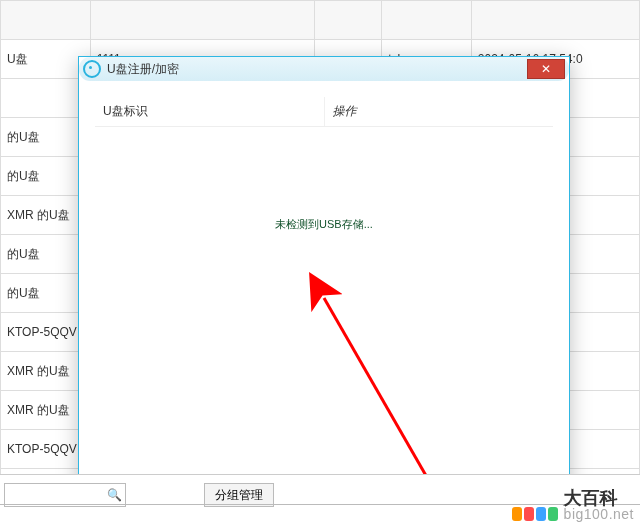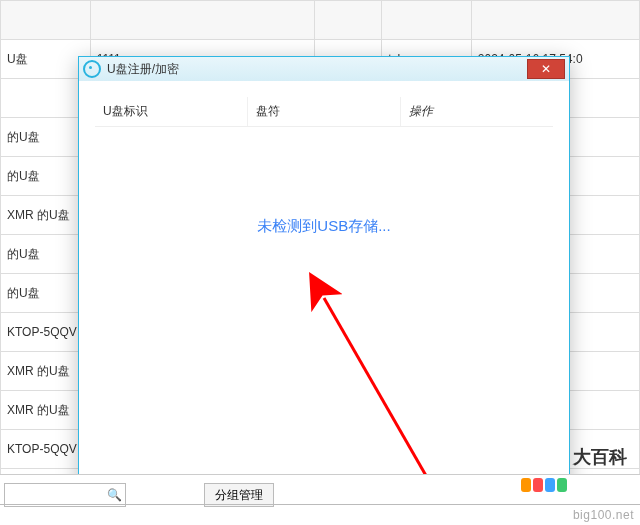--- a/index.html
+++ b/index.html
@@ -6,39 +6,39 @@
   .bg-table { position: absolute; left: 0; top: 0; width: 640px; }
   .bg-table table { border-collapse: collapse; width: 100%; table-layout: fixed; }
   .bg-table td { border: 1px solid #ddd; height: 30px; padding: 4px 6px; background: #fff; white-space: nowrap; overflow: hidden; text-overflow: clip; }
   .bg-table tr.header td { background: #f7f7f7; font-weight: normal; }
   .toolbar { position: absolute; left: 0; top: 474px; width: 640px; height: 50px; background: #fff; border-top: 1px solid #ccc; }
   .toolbar .search-box { position: absolute; left: 4px; top: 8px; width: 120px; height: 22px; border: 1px solid #bbb; background: #fff; display: flex; align-items: center; }
   .toolbar .search-box input { border: 0; width: 96px; height: 20px; font-size: 12px; padding: 0 2px; outline: none; }
   .toolbar .search-box .mag { width: 20px; text-align: center; color: #888; }
   .toolbar button { position: absolute; top: 8px; height: 24px; border: 1px solid #bbb; background: #f4f4f4; font-size: 12px; padding: 0 10px; cursor: pointer; }
   .modal-window { position: absolute; left: 78px; top: 56px; width: 490px; background: #fff; border: 1px solid #2fb7e3; box-shadow: 0 4px 20px rgba(0,0,0,0.25); }
-  .modal-titlebar { height: 24px; background: linear-gradient(#e8f6fb, #d6eef7); display: flex; align-items: center; padding: 0 4px; }
+  .modal-titlebar { height: 24px; background: linear-gradient(#e8f6fb, #d6eef7); display: flex; align-items: center; padding: 0 4px; border-radius: 11px; }
   .modal-titlebar .app-icon { width: 14px; height: 14px; border: 2px solid #29b3df; border-radius: 50%; position: relative; margin-right: 6px; }
   .modal-titlebar .app-icon:before { content: ""; position: absolute; left: 4px; top: 4px; width: 3px; height: 3px; background: #29b3df; border-radius: 50%; }
   .modal-titlebar .title-text { font-size: 12px; color: #333; flex: 1; }
   .modal-titlebar .close-btn { width: 36px; height: 18px; background: #d04437; border: 1px solid #a73329; display: flex; align-items: center; justify-content: center; cursor: pointer; color: #fff; font-size: 12px; line-height: 1; }
   .modal-body { padding: 16px; }
   .modal-cols { display: flex; border-bottom: 1px solid #eee; }
   .modal-cols div { flex: 1; padding: 6px 8px; font-size: 12px; color: #333; border-right: 1px solid #f0f0f0; }
   .modal-cols div:last-child { border-right: none; font-style: italic; }
-  .modal-empty { height: 260px; display: flex; align-items: flex-start; justify-content: center; padding-top: 90px; color: #3b82f6; font-size: 15px; }
+  .modal-empty { height: 260px; display: flex; align-items: flex-start; justify-content: center; padding-top: 90px; color: #14532d; font-size: 11px; }
   .modal-actions { display: flex; justify-content: flex-end; gap: 20px; padding: 12px 20px 18px; }
   .modal-actions button { width: 80px; height: 28px; border: none; background: #3daee9; color: #fff; font-size: 13px; cursor: pointer; }
   .arrow-overlay { position: absolute; left: 0; top: 0; pointer-events: none; }
-  .watermark { position: absolute; right: 6px; bottom: 4px; display: flex; align-items: center; gap: 6px; }
+  .watermark { position: absolute; right: 6px; bottom: 4px; display: flex; align-items: flex-end; gap: 6px; }
   .wm-badge { display: flex; gap: 2px; }
   .wm-badge span { width: 10px; height: 14px; border-radius: 3px; }
   .wm-text { display: flex; flex-direction: column; line-height: 1; }
   .wm-text .cn { font-size: 18px; font-weight: bold; color: #333; }
-  .wm-text .en { font-size: 12px; color: #aaa; letter-spacing: 0.5px; margin-top: 43px; }
+  .wm-text .en { font-size: 14px; color: #aaa; letter-spacing: 0.5px; }
   .hr-bottom { position: absolute; left: 0; top: 504px; width: 640px; height: 1px; background: #bbb; }
 </style>
 </head>
 <body>
 
 <div class="bg-table">
   <table>
     <colgroup>
       <col style="width:80px">
         <col style="width:200px">
@@ -151,21 +151,20 @@
 
 <div class="modal-window">
   <div class="modal-titlebar">
     <span class="app-icon"></span>
     <span class="title-text">U盘注册/加密</span>
     <span class="close-btn">✕</span>
   </div>
   <div class="modal-body">
     <div class="modal-cols">
       <div>U盘标识</div>
-      <div>盘符</div>
       <div>操作</div>
     </div>
     <div class="modal-empty">未检测到USB存储...</div>
     <div class="modal-actions">
       <button>刷新</button>
       <button>确定</button>
     </div>
   </div>
 </div>
 

